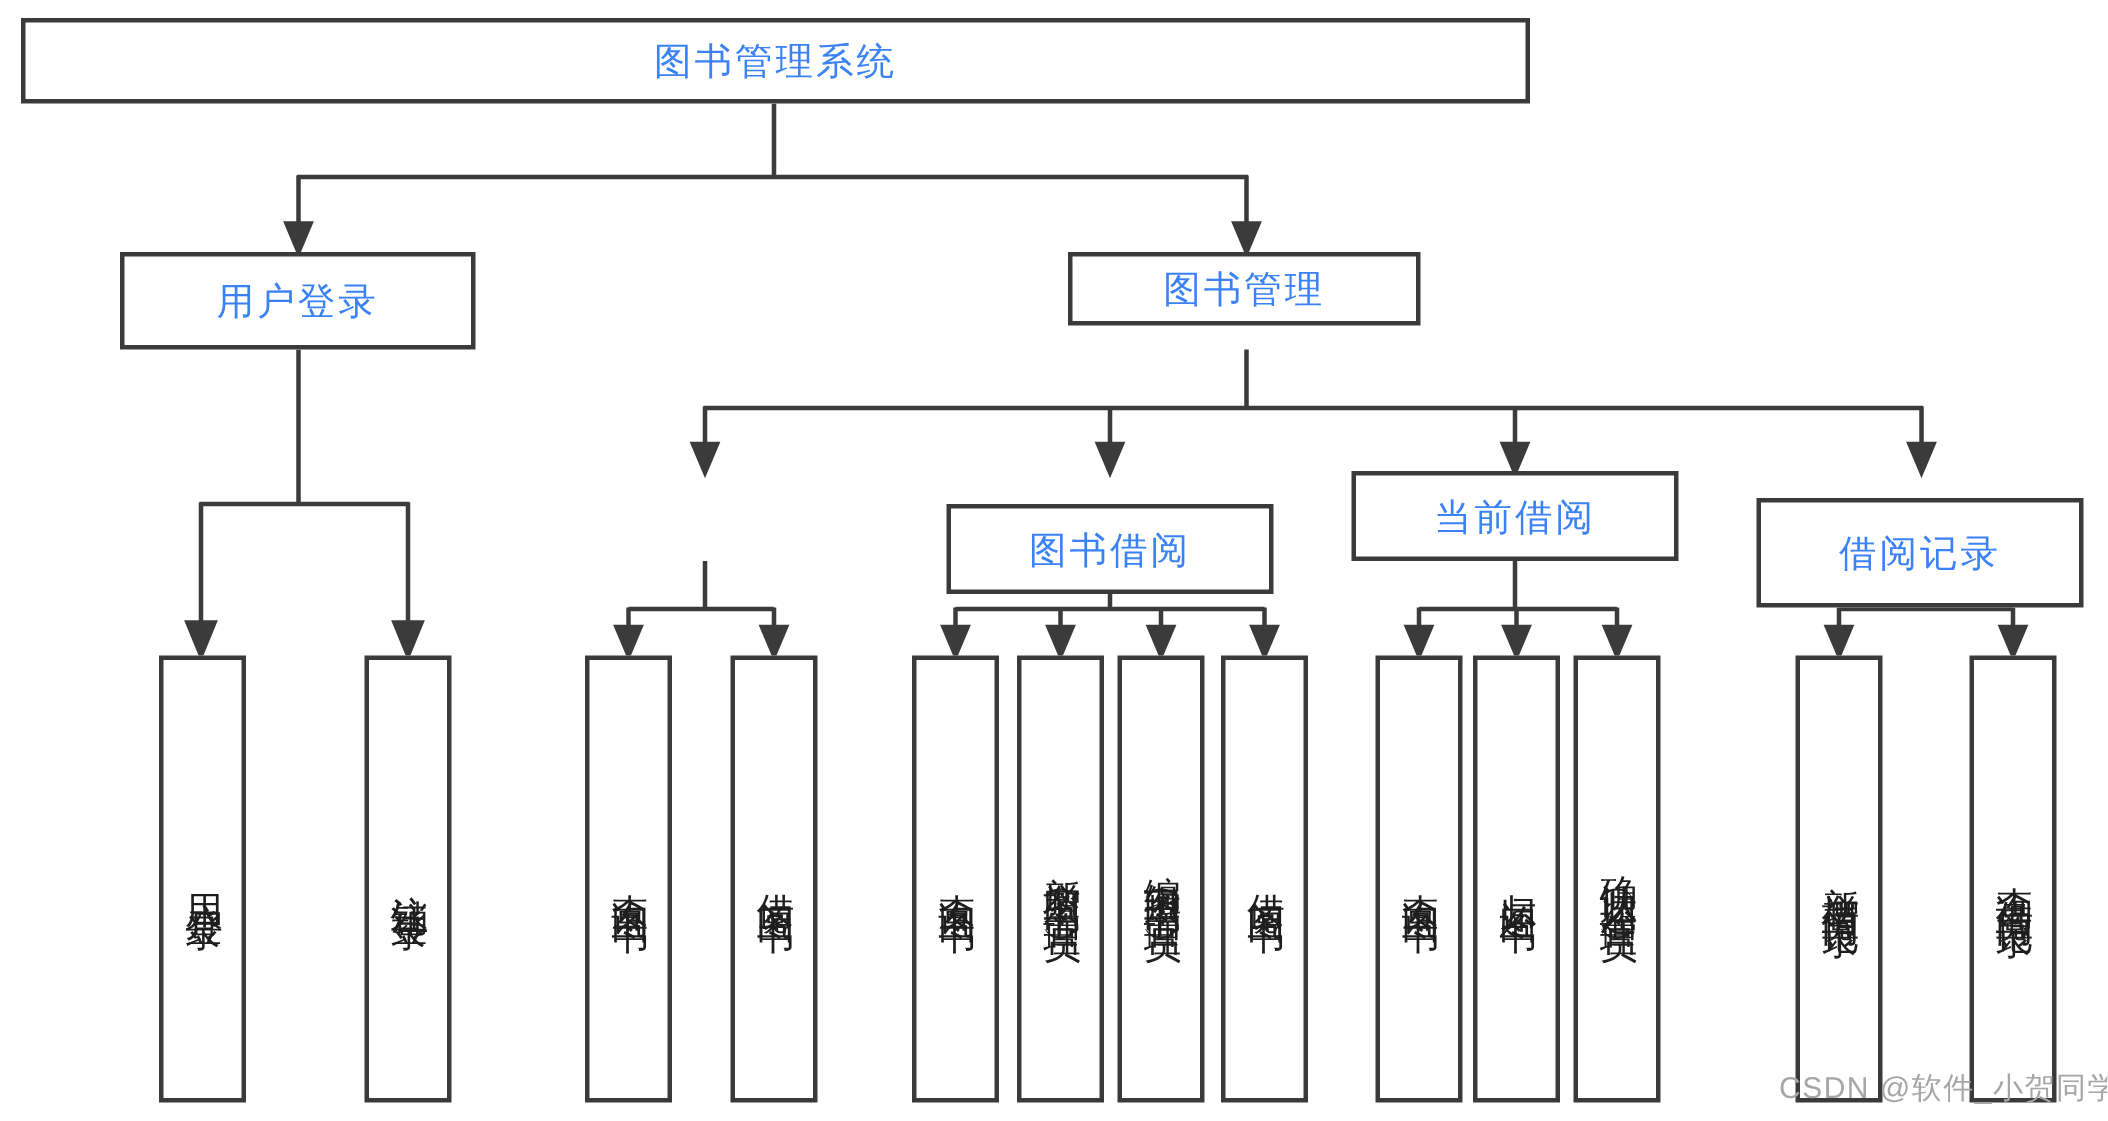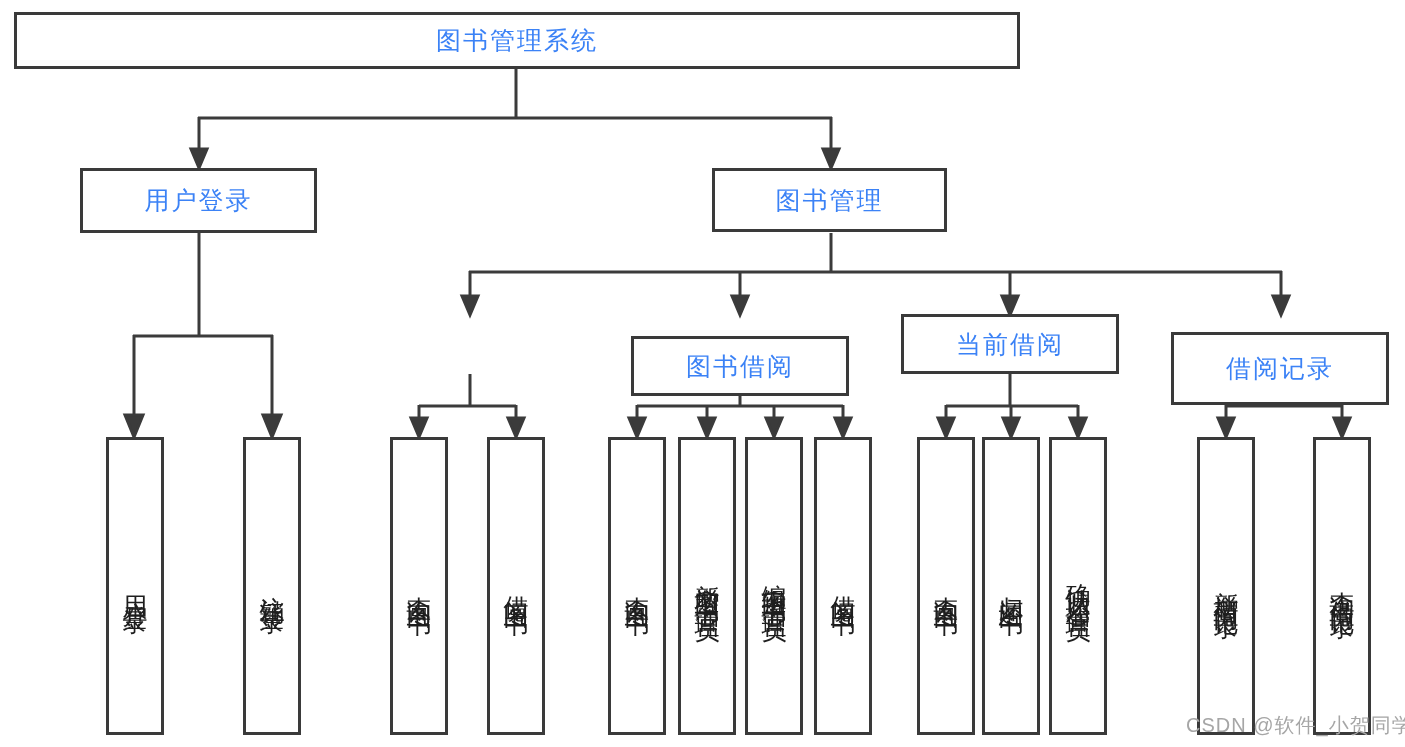--- a/index.html
+++ b/index.html
@@ -101,21 +101,21 @@
     </g>
   </svg>
 
   <div class="box" style="left:14px;top:12px;width:1006px;height:57px;">
     <span class="hlabel">图书管理系统</span>
   </div>
 
   <div class="box" style="left:80px;top:168px;width:237px;height:65px;">
     <span class="hlabel">用户登录</span>
   </div>
-  <div class="box" style="left:712px;top:168px;width:235px;height:64px;">
+  <div class="box" style="left:712px;top:168px;width:235px;height:49px;">
     <span class="hlabel">图书管理</span>
   </div>
 
   <div class="box" style="left:631px;top:296px;width:218px;height:60px;margin-top:40px;">
     <span class="hlabel">图书借阅</span>
   </div>
   <div class="box" style="left:901px;top:314px;width:218px;height:60px;">
     <span class="hlabel">当前借阅</span>
   </div>
   <div class="box" style="left:1171px;top:332px;width:218px;height:73px;">

